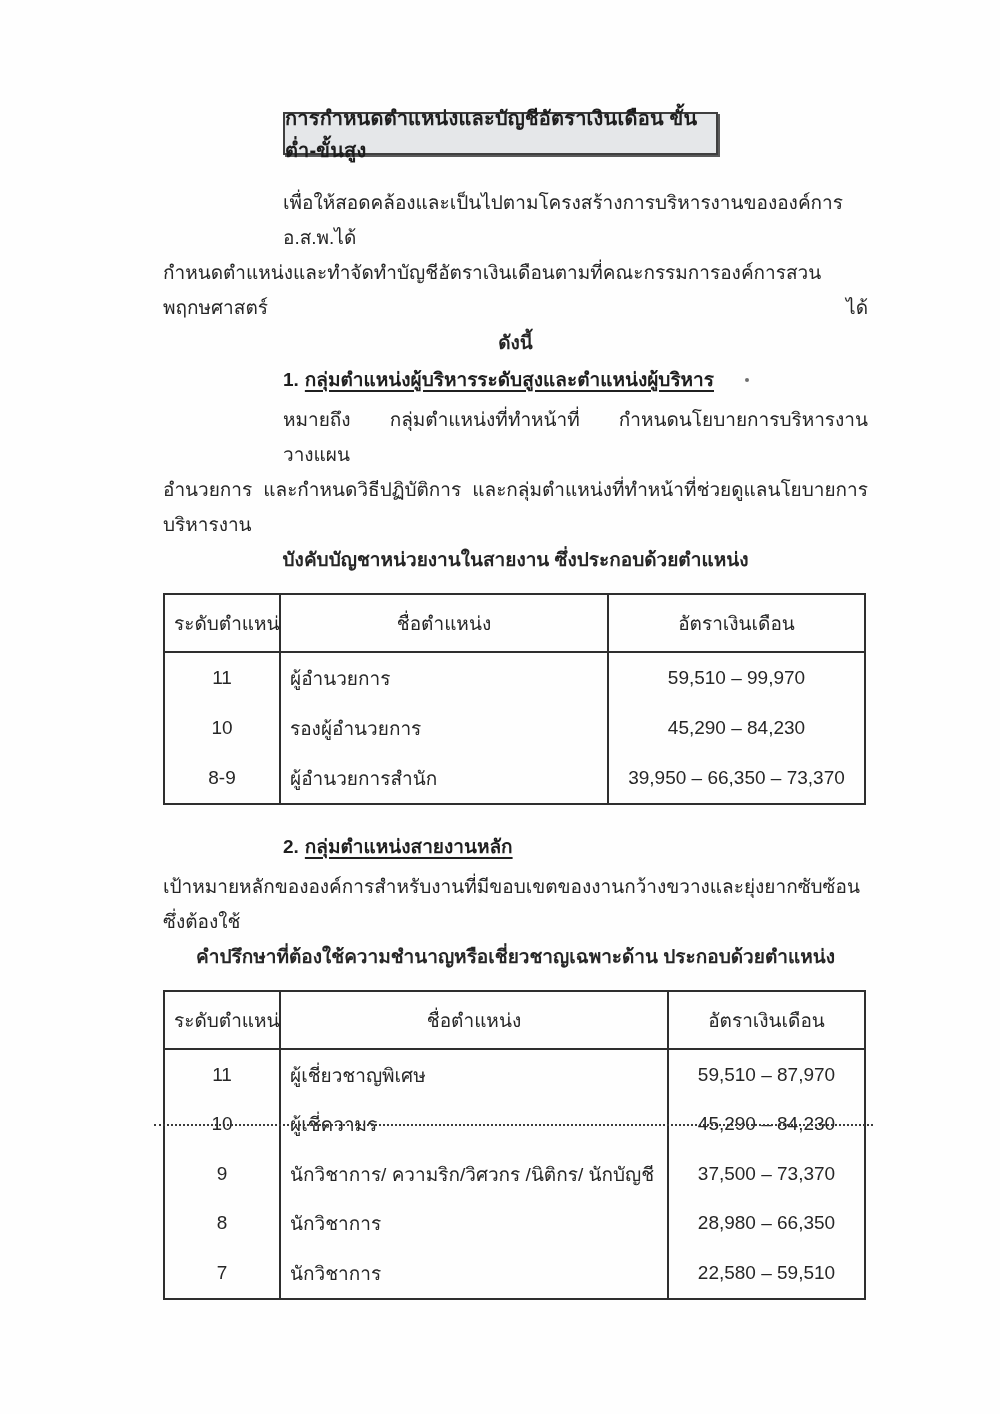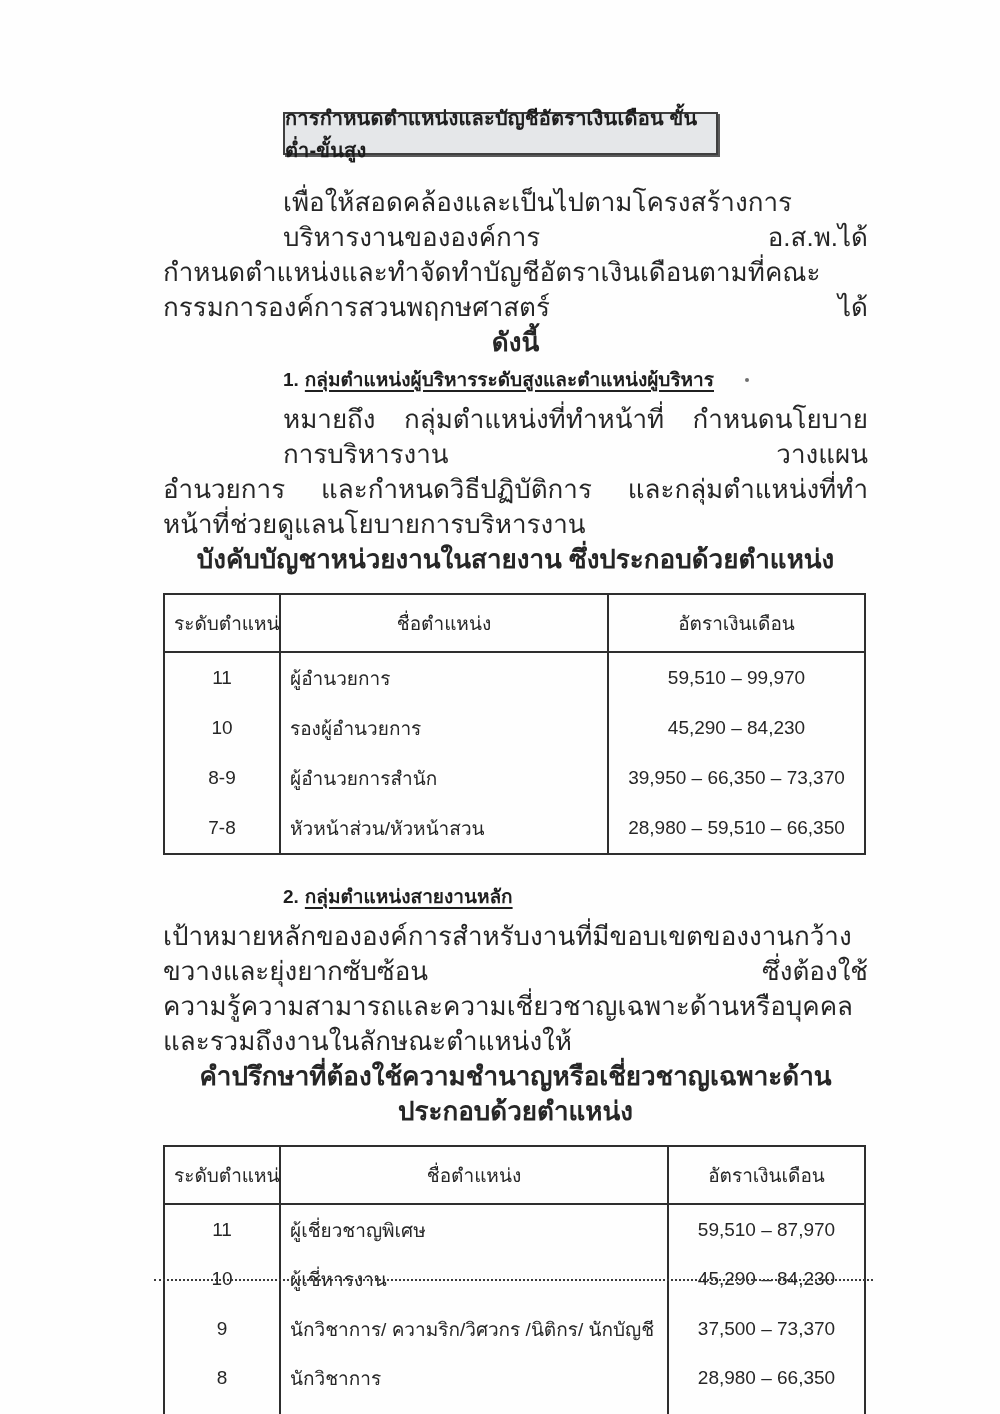--- a/index.html
+++ b/index.html
@@ -25,21 +25,21 @@
     background:#e5e7e9;
     border:2px solid #3f3f3f;
     box-shadow:2px 2px 0 0 #5a5a5a;
     display:flex; align-items:center; justify-content:center;
   }
   .title-box .title-text {
     font-size:20px; font-weight:bold; color:#1d1d1d;
     letter-spacing:0.2px;
   }
   
-  .para { margin-top:30px; font-size:26px; line-height:35px; }
+  .para { margin-top:30px; font-size:19px; line-height:35px; }
   .p-line { width:705px; }
   .p-line.stretch { text-align:justify; text-align-last:justify; }
   .p-line.first { padding-left:120px; box-sizing:border-box; }
   .p-line.last { text-align:center;font-weight:bold; }
   
   .sec-heading {
     position:relative;
     margin-top:2px;
     padding-left:120px;
     font-size:19px; font-weight:bold; line-height:36px;
@@ -138,36 +138,30 @@
           <tr>
             <td class="col-level">10</td>
             <td class="col-name">รองผู้อำนวยการ</td>
             <td class="col-salary">45,290 – 84,230</td>
           </tr>
           <tr>
             <td class="col-level">8-9</td>
             <td class="col-name">ผู้อำนวยการสำนัก</td>
             <td class="col-salary">39,950 – 66,350 – 73,370</td>
           </tr>
-          <tr>
-            <td class="col-level">7-8</td>
-            <td class="col-name">หัวหน้าส่วน/หัวหน้าสวน</td>
-            <td class="col-salary">28,980 – 59,510 – 66,350</td>
-          </tr>
         </tbody>
       </table>
     </div>
 
     <div class="sec-heading" style="margin-top:24px;">
       <span class="h-no">2.</span><span class="h-underline">กลุ่มตำแหน่งสายงานหลัก</span>
     </div>
 
     <div class="para" style="margin-top:4px;">
       <div class="p-line stretch">เป้าหมายหลักขององค์การสำหรับงานที่มีขอบเขตของงานกว้างขวางและยุ่งยากซับซ้อน ซึ่งต้องใช้</div>
-      <div class="p-line stretch">ความรู้ความสามารถและความเชี่ยวชาญเฉพาะด้านหรือบุคคล และรวมถึงงานในลักษณะตำแหน่งให้</div>
       <div class="p-line last">คำปรึกษาที่ต้องใช้ความชำนาญหรือเชี่ยวชาญเฉพาะด้าน ประกอบด้วยตำแหน่ง</div>
     </div>
 
     <div class="table-wrap">
       <table class="doc-table t2">
         <colgroup>
             <col style="width:116px">
             <col style="width:388px">
             <col style="width:197px">
           </colgroup>
@@ -179,21 +173,21 @@
           </tr>
         </thead>
         <tbody>
           <tr>
             <td class="col-level">11</td>
             <td class="col-name">ผู้เชี่ยวชาญพิเศษ</td>
             <td class="col-salary">59,510 – 87,970</td>
           </tr>
           <tr>
             <td class="col-level">10</td>
-            <td class="col-name">ผู้เชี่หารงาน</td>
+            <td class="col-name">ผู้เชี่ความร</td>
             <td class="col-salary">45,290 – 84,230</td>
           </tr>
           <tr>
             <td class="col-level">9</td>
             <td class="col-name">นักวิชาการ/ ความริก/วิศวกร /นิติกร/ นักบัญชี</td>
             <td class="col-salary">37,500 – 73,370</td>
           </tr>
           <tr>
             <td class="col-level">8</td>
             <td class="col-name">นักวิชาการ</td>

